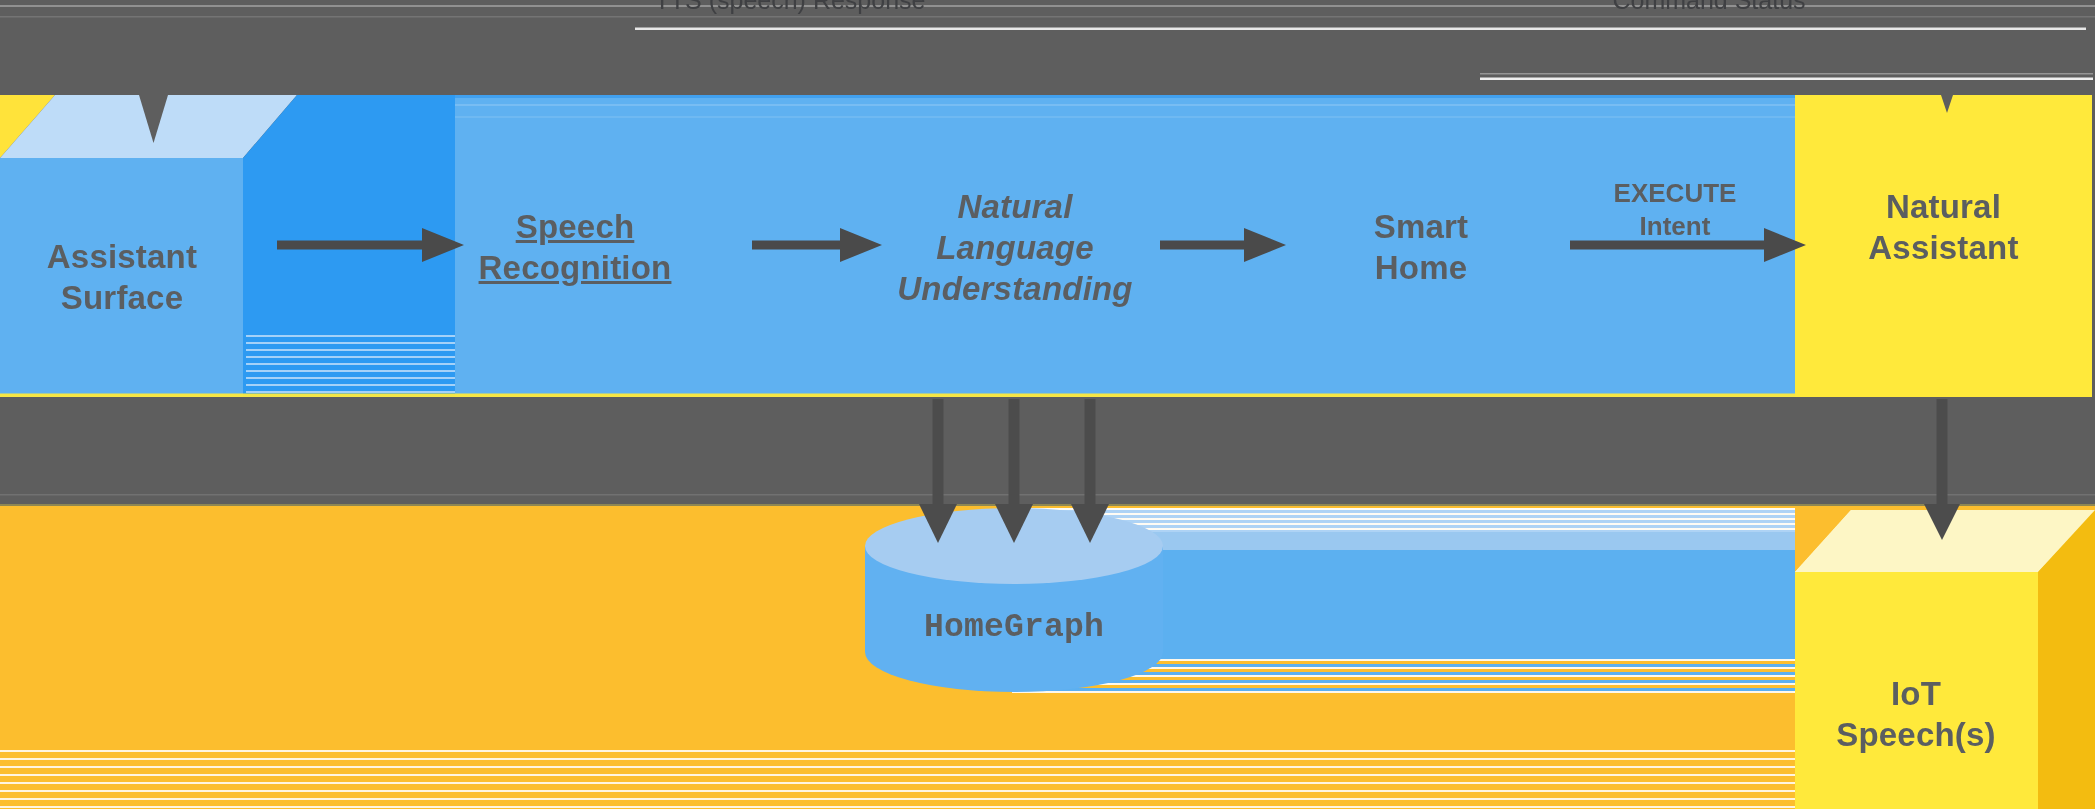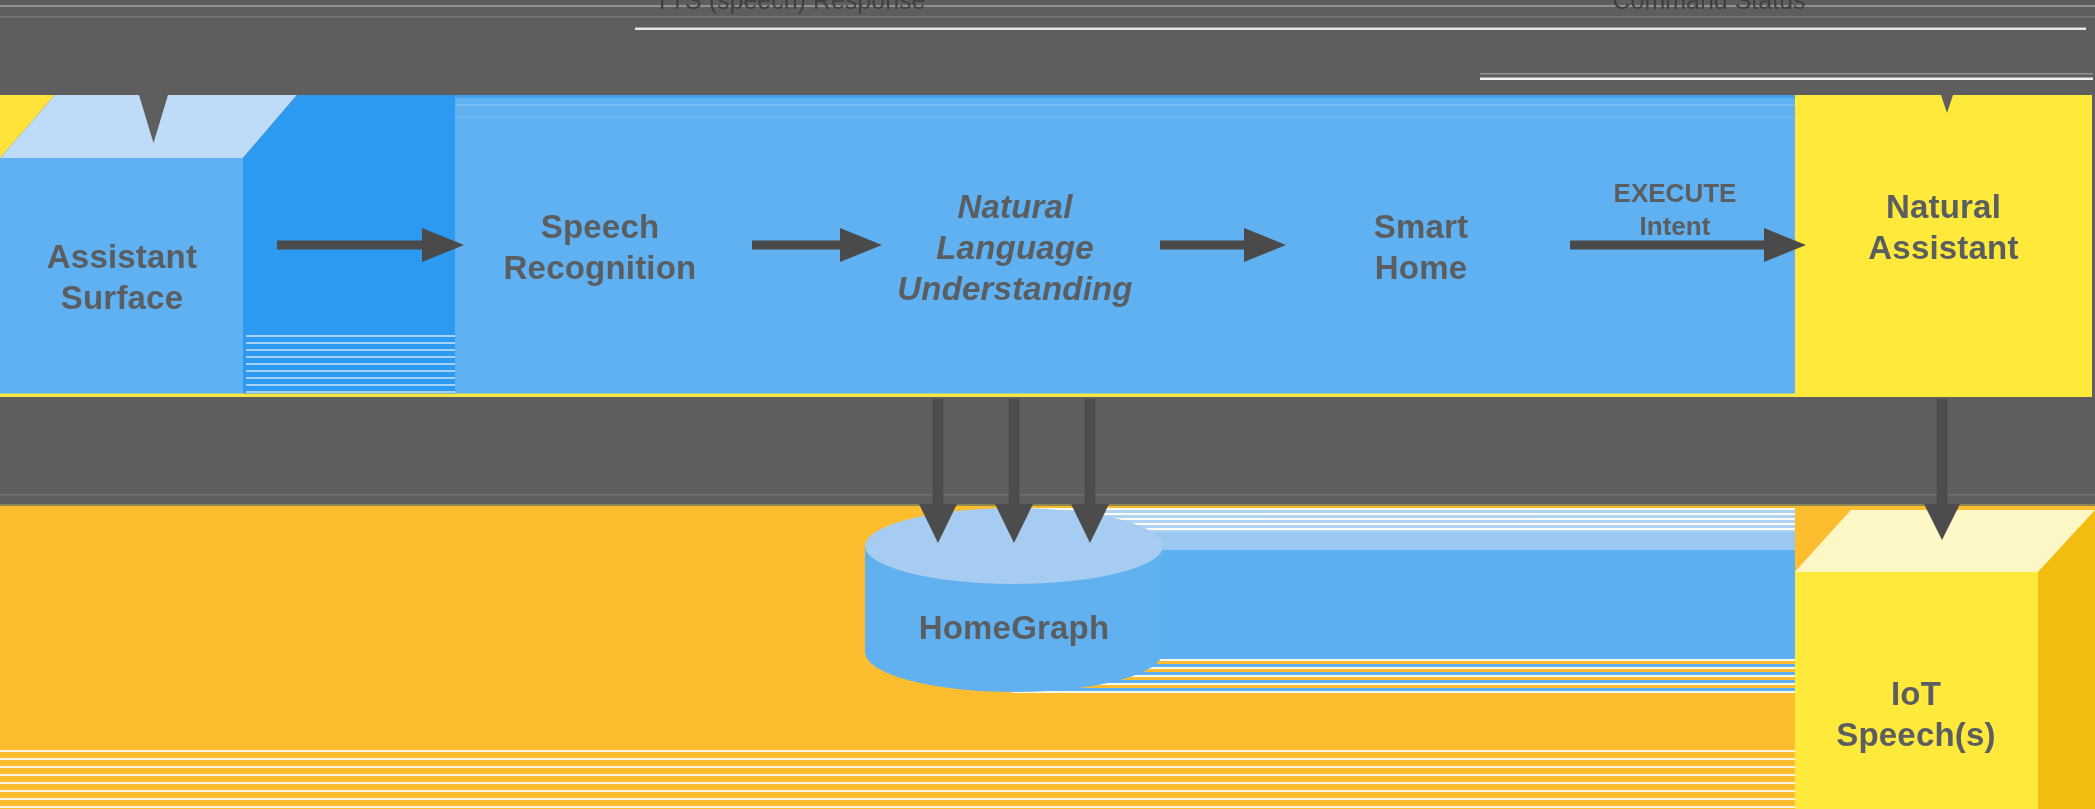--- a/index.html
+++ b/index.html
@@ -144,38 +144,38 @@
     <div class="band-lbl" style="position:absolute;left:0;top:-13px;width:300px;text-align:center;">TTS (speech) Response</div>
   </div>
   <div class="abs clip" style="left:1559px;top:0;width:300px;height:30px;z-index:4;">
     <div class="band-lbl" style="position:absolute;left:0;top:-13px;width:300px;text-align:center;">Command Status</div>
   </div>
 
   <div class="abs lbl node-lbl" style="left:0;top:236px;width:244px;">
     <span class="ln">Assistant</span>
     <span class="ln">Surface</span>
   </div>
-  <div class="abs lbl node-lbl" style="left:455px;top:206px;width:290px;">
+  <div class="abs lbl node-lbl" style="left:430px;top:206px;width:290px;text-decoration:underline;">
     <span class="ln">Speech</span>
     <span class="ln">Recognition</span>
   </div>
   <div class="abs lbl node-lbl" style="left:835px;top:186px;width:360px;font-style:italic;">
     <span class="ln">Natural</span>
     <span class="ln">Language</span>
     <span class="ln">Understanding</span>
   </div>
   <div class="abs lbl node-lbl" style="left:1286px;top:206px;width:270px;">
     <span class="ln">Smart</span>
     <span class="ln">Home</span>
   </div>
   <div class="abs lbl node-lbl" style="left:1800px;top:186px;width:287px;">
     <span class="ln">Natural</span>
     <span class="ln">Assistant</span>
   </div>
-  <div class="abs lbl node-lbl" style="left:864px;top:607px;width:300px;">
+  <div class="abs lbl node-lbl" style="left:864px;top:607px;width:300px;font-family:Liberation Mono, monospace;">
     <span class="ln">HomeGraph</span>
   </div>
   <div class="abs lbl node-lbl" style="left:1776px;top:649px;width:280px;margin-top:24px;">
     <span class="ln">IoT</span>
     <span class="ln">Speech(s)</span>
   </div>
 
   <div class="abs lbl edge-lbl" style="left:1575px;top:177px;width:200px;">
     <span class="ln">EXECUTE</span>
     <span class="ln">Intent</span>

